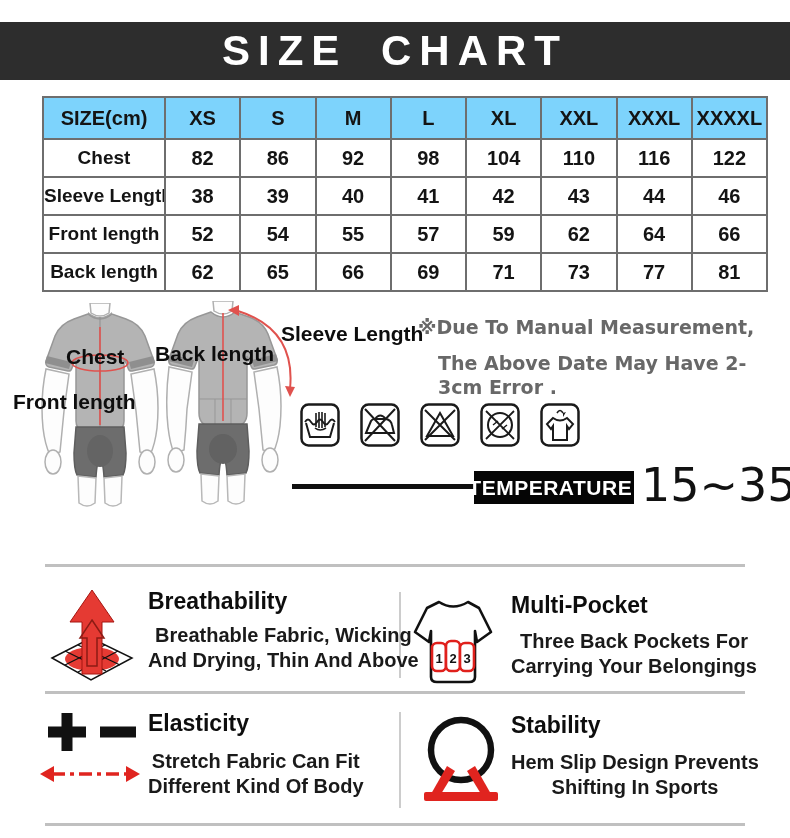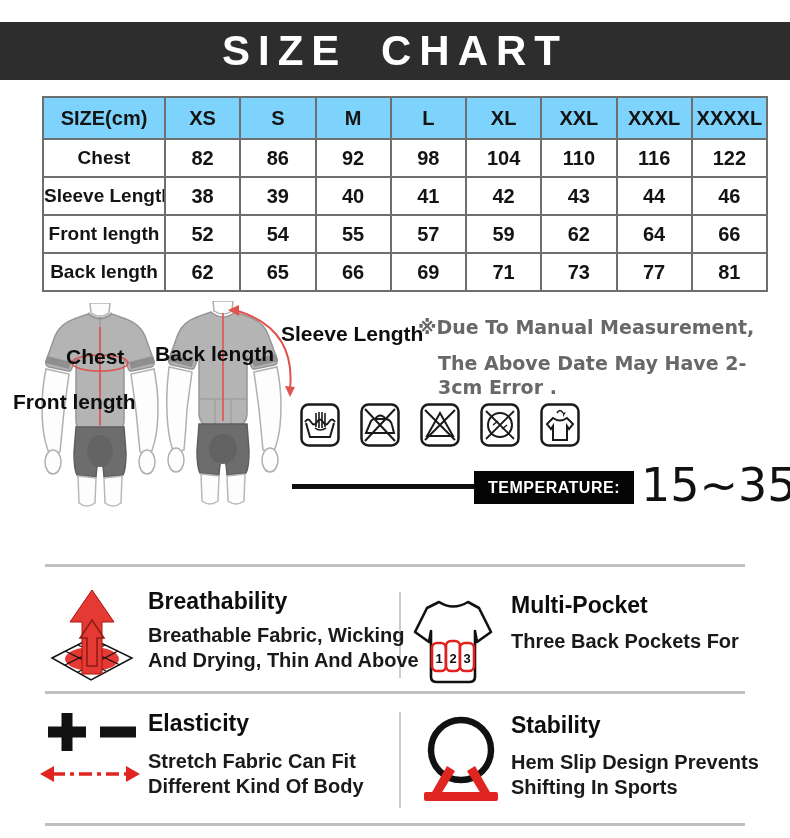--- a/index.html
+++ b/index.html
@@ -38,32 +38,32 @@
     font-family:"DejaVu Sans","Liberation Sans",sans-serif;
     font-weight:bold; font-size:19px; color:#686868; line-height:24px;
   }
   .note .l2 { display:block; margin:12px 0 0 20px; }
   .care-row { position:absolute; left:300px; top:110px; display:flex; gap:20px; }
   .temp-line { position:absolute; left:292px; top:191px; width:182px; height:5px; background:#0f0f0f; }
   .temp-box {
     position:absolute; left:474px; top:178px; width:160px; height:33px; background:#050505;
     display:flex; align-items:center; justify-content:center;
   }
-  .temp-box span { color:#fff; font-weight:bold; font-size:16px; letter-spacing:0.5px; }
+  .temp-box span { color:#fff; font-weight:bold; font-size:21px; letter-spacing:0.5px; }
   .temp-value {
     position:absolute; left:641px; top:169px; font-size:46px; font-weight:400;
     color:#111; font-family:"DejaVu Sans","Liberation Sans",sans-serif; line-height:1;
   }
   
   .hdiv { position:absolute; left:45px; width:700px; height:3px; background:#c0c0c0; }
   .vdiv { position:absolute; left:399px; width:2px; background:#cccccc; }
   .f-icon { position:absolute; }
   .f-title { position:absolute; font-size:23px; font-weight:bold; color:#0d0d0d; white-space:nowrap; }
   .f-desc { position:absolute; font-size:20px; font-weight:bold; color:#1a1a1a; line-height:25px; white-space:nowrap; }
-  .f-desc span { display:block; }
+  .f-desc span { display:block;text-align:center; }
 </style>
 </head>
 <body>
 
 <div class="page">
 
   <div class="title-bar">
     <h1>SIZE CHART</h1>
   </div>
 
@@ -254,20 +254,21 @@
     <rect x="22" y="46" width="14" height="28" rx="5" fill="#fff" stroke="#e0201c" stroke-width="2.6"></rect>
     <rect x="36" y="44" width="14" height="30" rx="5" fill="#fff" stroke="#e0201c" stroke-width="2.6"></rect>
     <rect x="50" y="46" width="14" height="28" rx="5" fill="#fff" stroke="#e0201c" stroke-width="2.6"></rect>
     <text x="29" y="66" font-size="13" font-weight="bold" text-anchor="middle" fill="#111">1</text>
     <text x="43" y="66" font-size="13" font-weight="bold" text-anchor="middle" fill="#111">2</text>
     <text x="57" y="66" font-size="13" font-weight="bold" text-anchor="middle" fill="#111">3</text>
   </svg>
   <div class="f-title" style="left:511px;top:592px">Multi-Pocket</div>
   <div class="f-desc" style="left:511px;top:629px">
     <span>Three Back Pockets For</span>
+    <span>Carrying Your Belongings</span>
   </div>
 
   <svg class="f-icon" style="left:40px;top:710px" width="100" height="78" viewBox="0 0 100 78">
     <path d="M27,3 V41 M8,22 H46" stroke="#111" stroke-width="11"></path>
     <path d="M60,22 H96" stroke="#111" stroke-width="11"></path>
     <line x1="12" y1="64" x2="88" y2="64" stroke="#e0241f" stroke-width="3.5" stroke-dasharray="13 5 4 5"></line>
     <polygon points="0,64 14,56 14,72" fill="#e0241f"></polygon>
     <polygon points="100,64 86,56 86,72" fill="#e0241f"></polygon>
   </svg>
   <div class="f-title" style="left:148px;top:710px">Elasticity</div>

